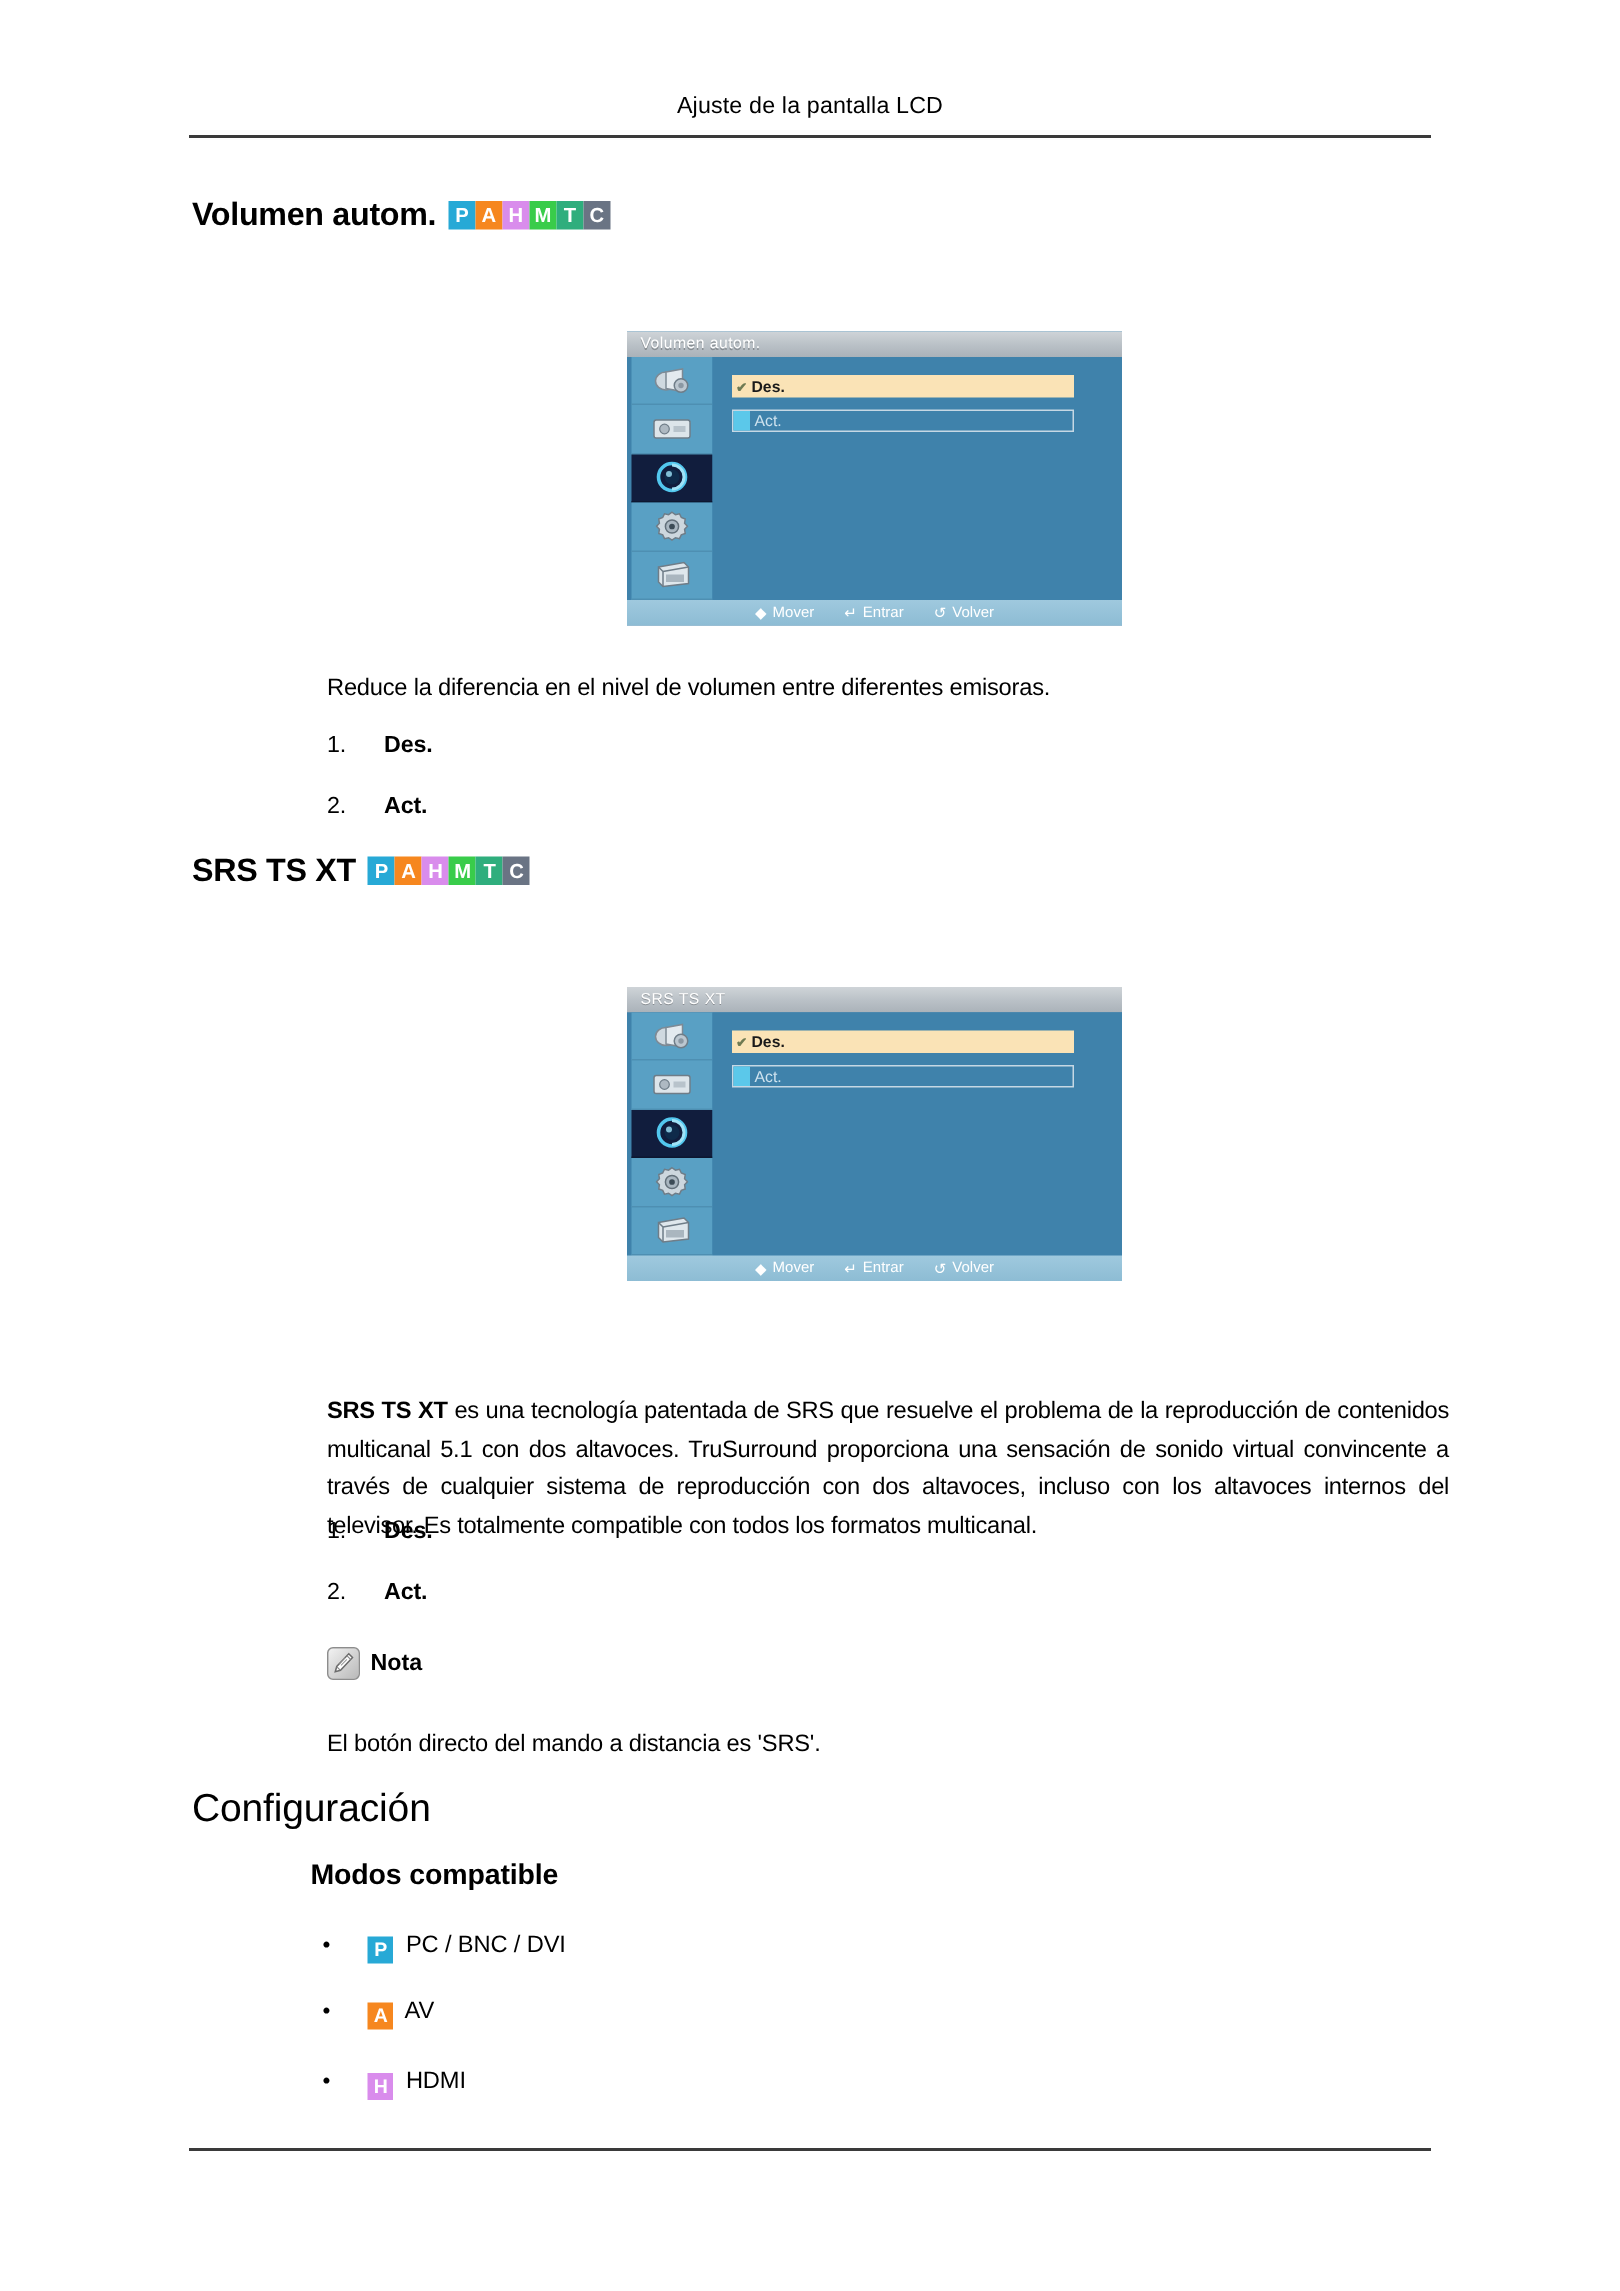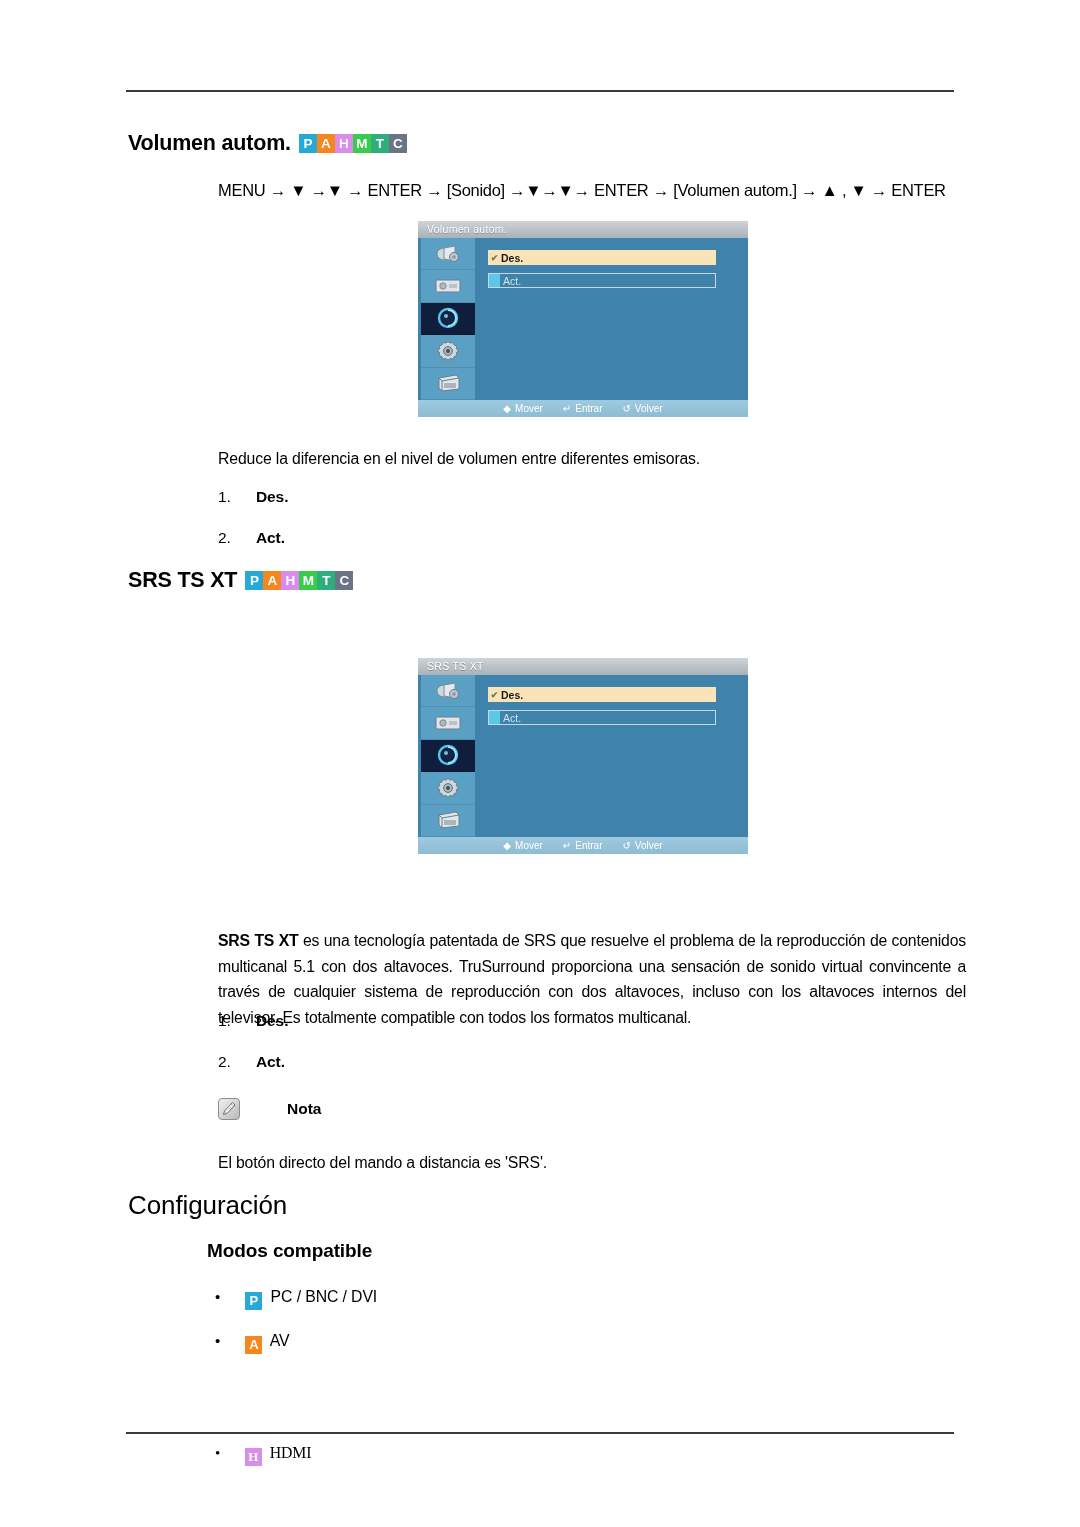--- a/index.html
+++ b/index.html
@@ -145,21 +145,20 @@
   .step .lbl { position: absolute; left: 38px; white-space: nowrap;}
 
   
   .note {
     position: absolute;
     left: 218px;
     display: flex;
     align-items: center;
     font-size: 15.5px;
     font-weight: bold;
-    gap: 40px;
   }
   .note-icon {
     width: 22px; height: 22px;
     border-radius: 4px;
     background: linear-gradient(135deg,#f2f2f2 0%, #d2d2d2 55%, #b9b9b9 100%);
     border: 1px solid #8d8d8d;
     margin-right: 7px;
     position: relative;
     box-sizing: border-box;
   }
@@ -282,35 +281,35 @@
   .osd-foot span.fi { display:inline-flex; align-items:center; gap:4px; }
   .osd-foot .gl { font-size: 10px; }
 
   .mini-ico { display:block; }
 </style>
 </head>
 <body>
 
 <div class="page">
 
+  <div class="header">Ajuste de la pantalla LCD</div>
   <div class="rule-top"></div>
 
   <div class="h1" style="top:131px;">
     <span class="htxt">Volumen autom.</span>
     <span class="badges">
       <span class="badge" style="background:#27a9d6">P</span>
       <span class="badge" style="background:#f6871f">A</span>
       <span class="badge" style="background:#d98cec">H</span>
       <span class="badge" style="background:#39cc4a">M</span>
       <span class="badge" style="background:#2fae7d">T</span>
       <span class="badge" style="background:#6a7484">C</span>
     </span>
   </div>
 
-  <div class="path" style="top:176px;">MENU → ▼ →▼ → ENTER → [Sonido] →▼→▼→ ENTER → [Volumen autom.] → ▲ , ▼ → ENTER</div>
 
   <div class="osd" style="left:418px; top:221px;">
     <div class="osd-title">Volumen autom.</div>
     <div class="osd-body">
       <div class="osd-side">
         <div class="osd-ico">
           <svg class="mini-ico" width="26" height="20" viewBox="0 0 26 20">
             <ellipse cx="9" cy="10" rx="7" ry="6" fill="#cfd9e0" stroke="#7d8a95" stroke-width="1"></ellipse>
             <path d="M9 4 L20 2 L20 17 L9 15 Z" fill="#e3eaef" stroke="#7d8a95" stroke-width="1"></path>
             <circle cx="19" cy="13" r="4.5" fill="#bcc7d0" stroke="#6f7d88" stroke-width="1"></circle>
@@ -503,20 +502,20 @@
   <div class="bullet" style="top:1288px;">
     <span class="dot">•</span>
     <span class="badge-single" style="background:#27a9d6">P</span>
     <span>PC / BNC / DVI</span>
   </div>
   <div class="bullet" style="top:1332px;">
     <span class="dot">•</span>
     <span class="badge-single" style="background:#f6871f">A</span>
     <span>AV</span>
   </div>
-  <div class="bullet" style="top:1444px;font-family:Liberation Serif, serif;">
+  <div class="bullet" style="top:1379px;">
     <span class="dot">•</span>
     <span class="badge-single" style="background:#d98cec">H</span>
     <span>HDMI</span>
   </div>
 
   <div class="rule-bottom"></div>
 </div>
 
 </body></html>

